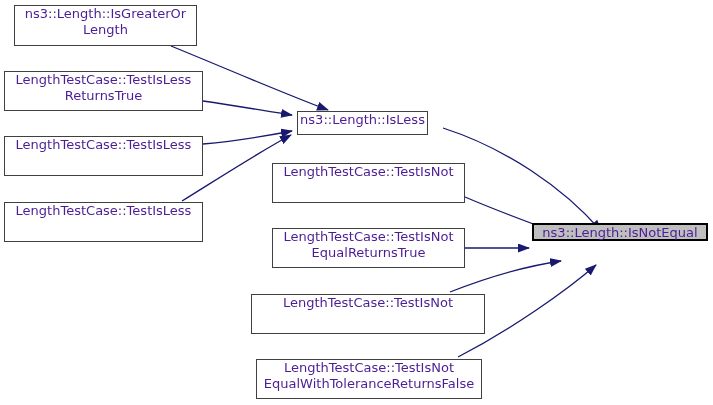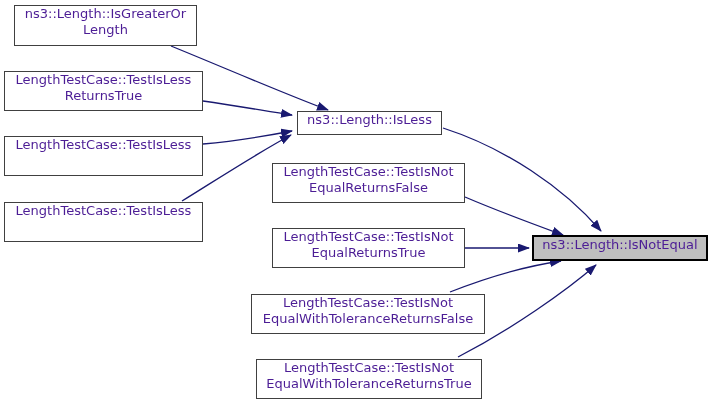--- a/index.html
+++ b/index.html
@@ -78,41 +78,39 @@
   </div>
 
   <div class="node" style="left:4px; top:136px; width:199px; height:40px">
     <span>LengthTestCase::TestIsLess</span>
   </div>
 
   <div class="node" style="left:4px; top:202px; width:199px; height:40px">
     <span>LengthTestCase::TestIsLess</span>
   </div>
 
-  <div class="node" style="left:297px; top:111px; width:145px; height:24px">
+  <div class="node" style="left:297px; top:111px; width:131px; height:24px">
     <span>ns3::Length::IsLess</span>
   </div>
 
   <div class="node" style="left:272px; top:163px; width:193px; height:40px">
     <span>LengthTestCase::TestIsNot</span>
-    <span>EqualReturnsFalse</span>
   </div>
 
   <div class="node" style="left:272px; top:228px; width:193px; height:40px">
     <span>LengthTestCase::TestIsNot</span>
     <span>EqualReturnsTrue</span>
   </div>
 
   <div class="node" style="left:251px; top:294px; width:234px; height:40px">
     <span>LengthTestCase::TestIsNot</span>
-    <span>EqualWithToleranceReturnsFalse</span>
   </div>
 
   <div class="node" style="left:256px; top:359px; width:226px; height:40px">
     <span>LengthTestCase::TestIsNot</span>
-    <span>EqualWithToleranceReturnsTrue</span>
+    <span>EqualWithToleranceReturnsFalse</span>
   </div>
 
-  <div class="node highlighted" style="left:532px; top:235px; width:176px; height:26px">
+  <div class="node highlighted" style="left:532px; top:223px; width:176px; height:18px">
     <span>ns3::Length::IsNotEqual</span>
   </div>
 
 </div>
 
 </body></html>

